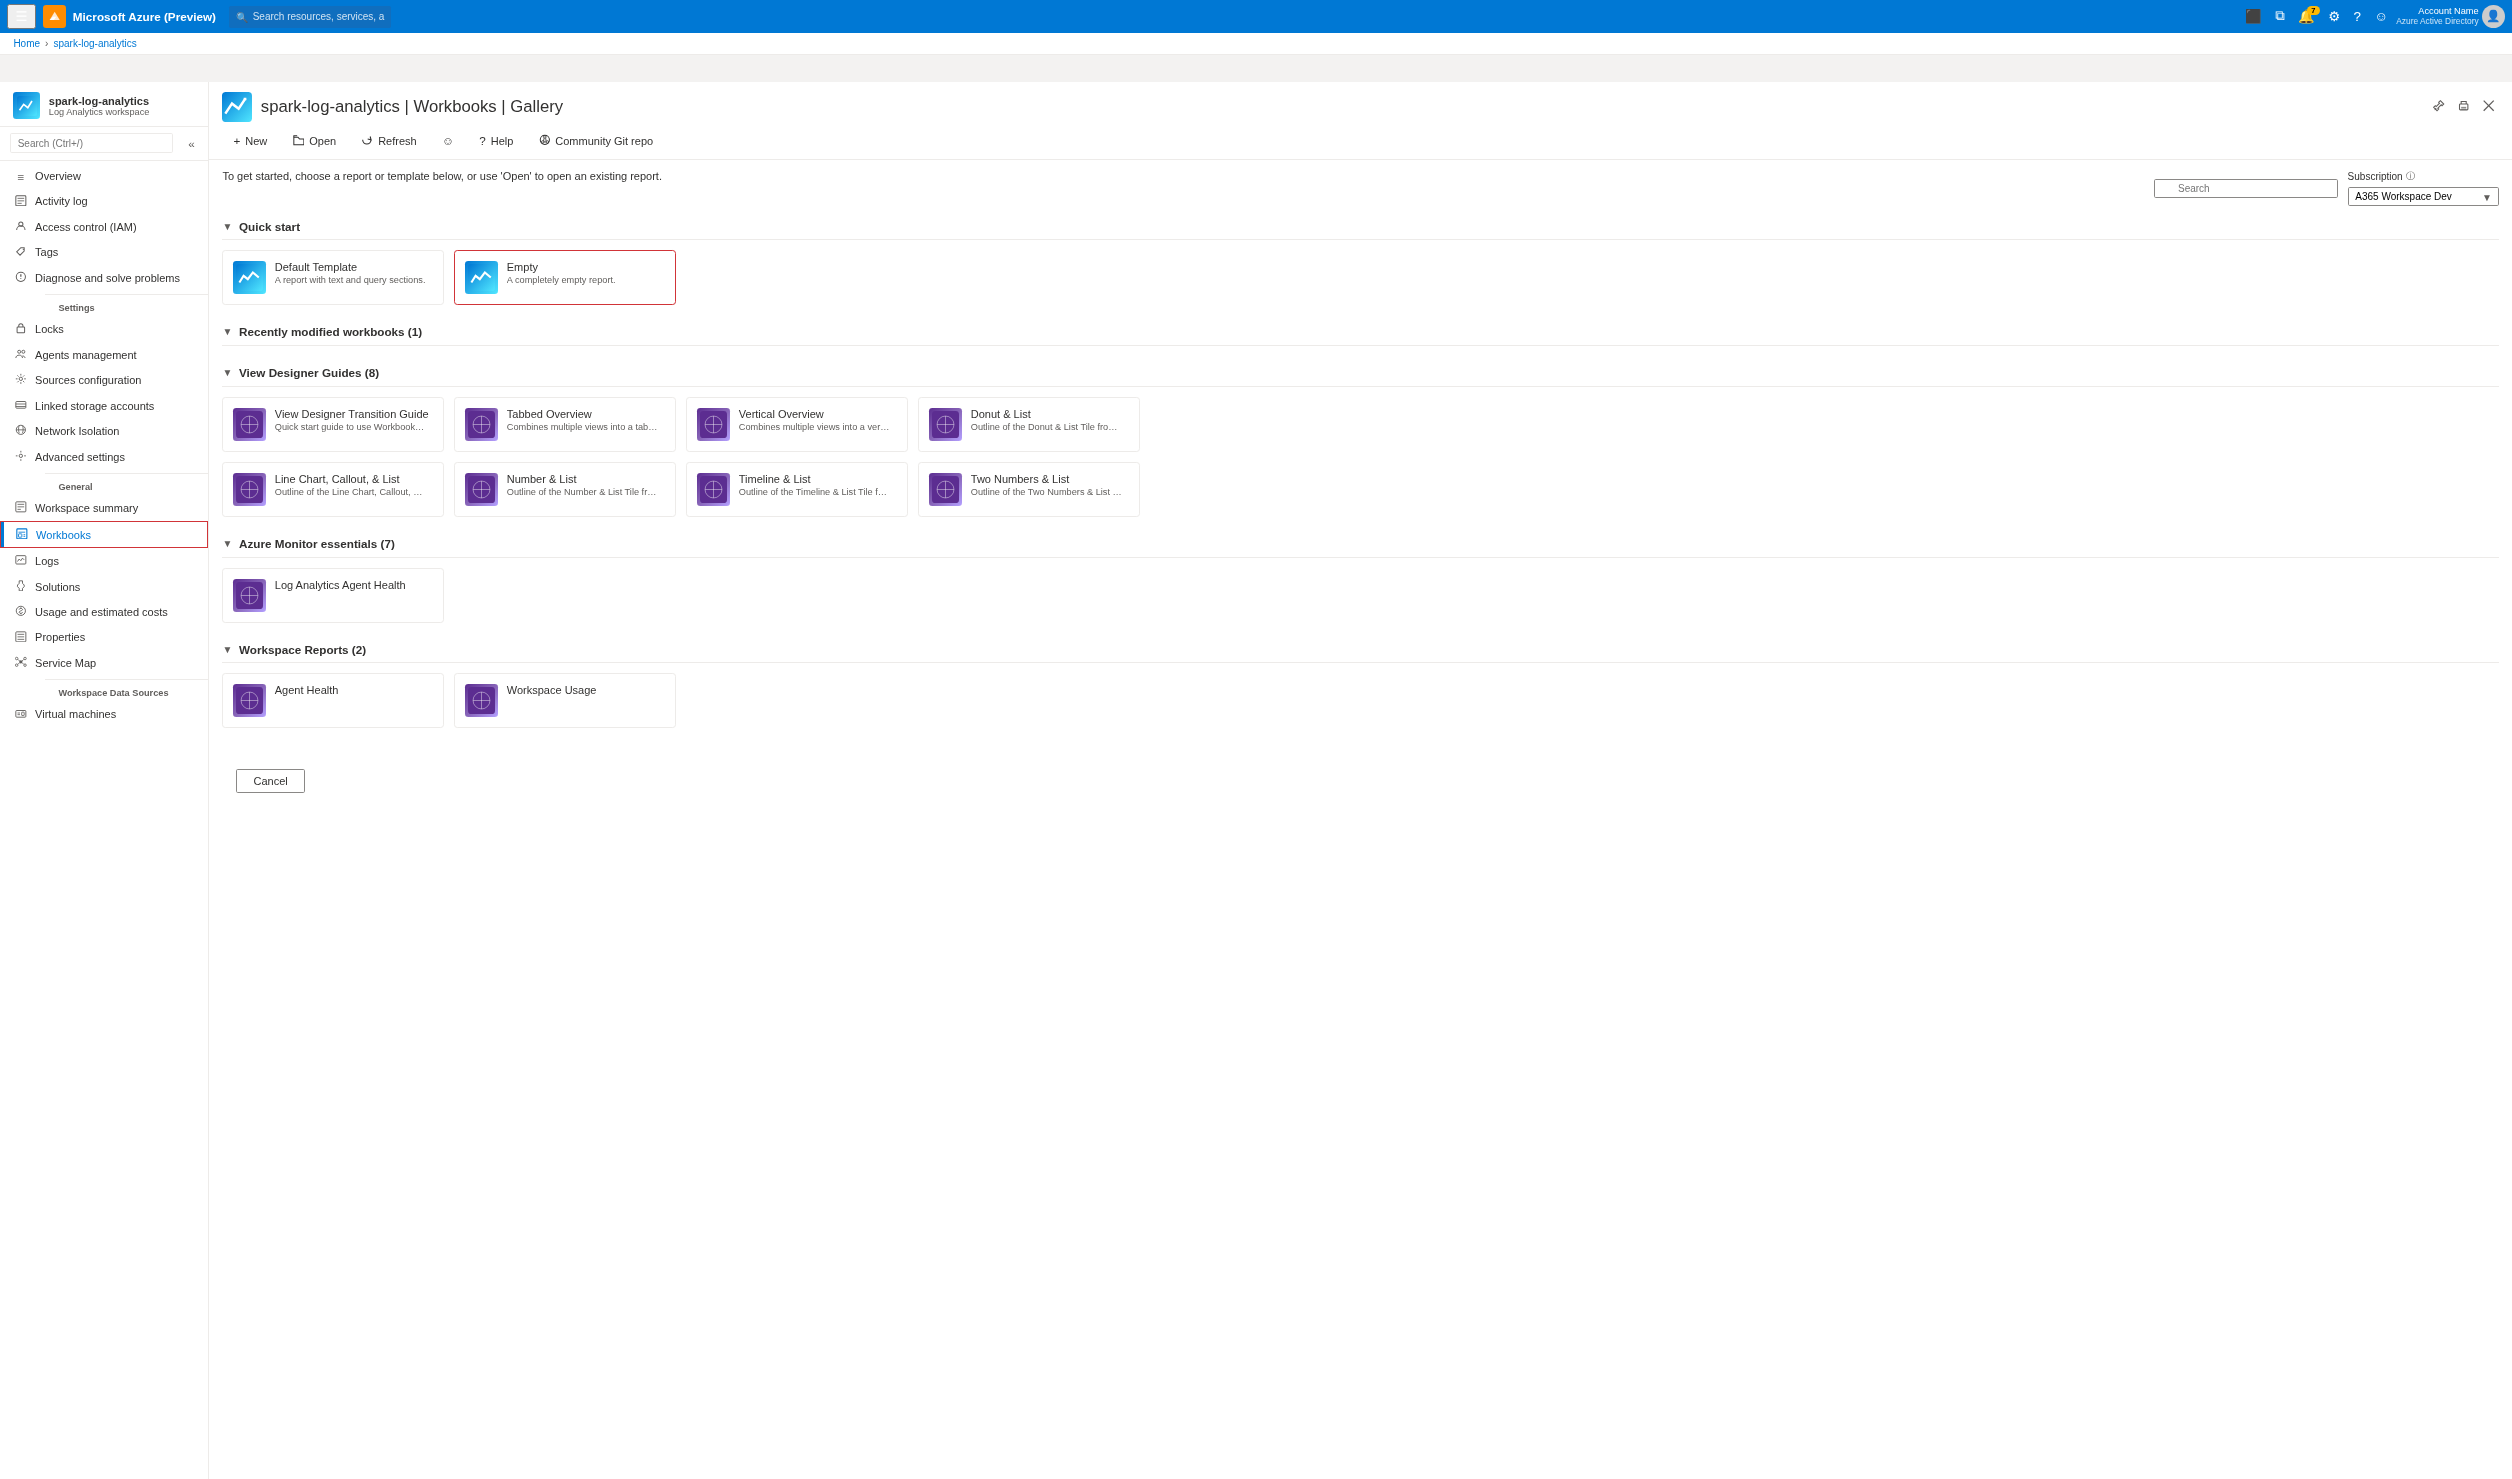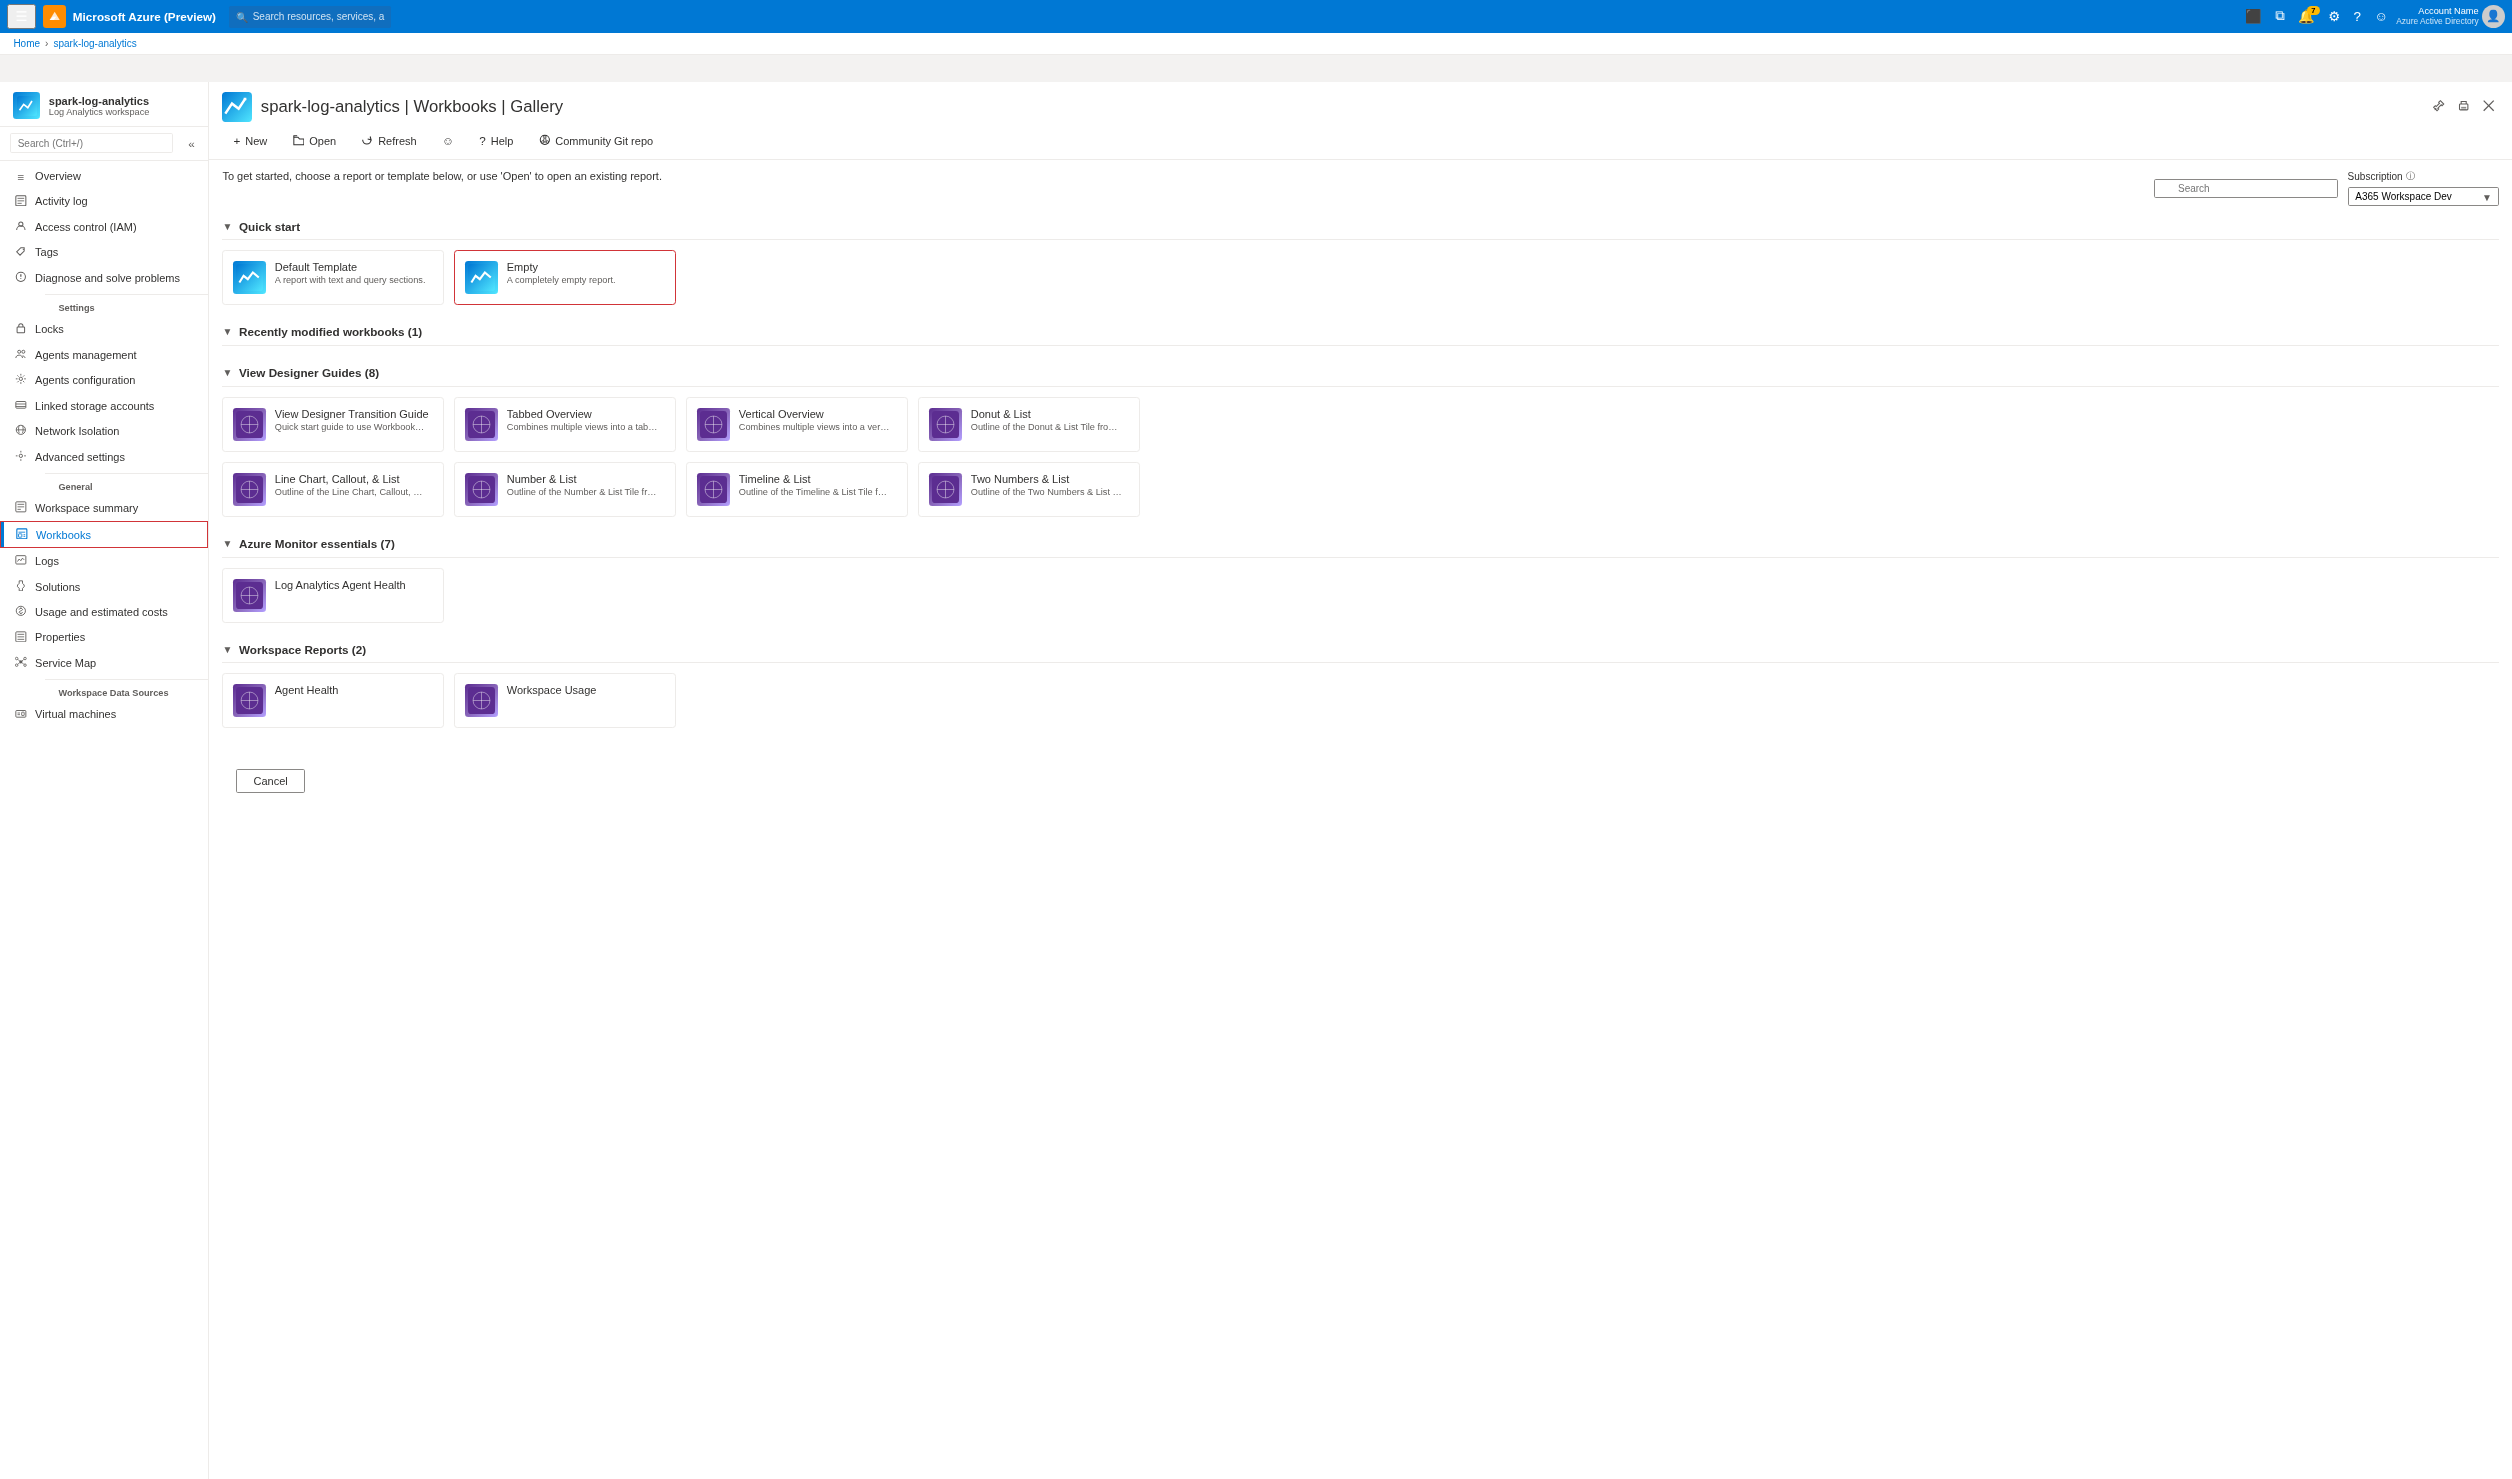--- a/index.html
+++ b/index.html
@@ -377,21 +377,21 @@
         </span>
         <span>Agents management</span>
       </div>
       <div class="sidebar-item">
         <span class="sidebar-item-icon">
           <svg width="11.7" height="11.7" viewBox="0 0 14 14" fill="none">
               <circle cx="7" cy="7" r="2" stroke="#605e5c" stroke-width="1.1" fill="none"></circle>
               <path d="M7 1v2M7 11v2M1 7h2M11 7h2M2.9 2.9l1.4 1.4M9.7 9.7l1.4 1.4M2.9 11.1l1.4-1.4M9.7 4.3l1.4-1.4" stroke="#605e5c" stroke-width="1.1"></path>
             </svg>
         </span>
-        <span>Agents configuration</span>
+        <span>Sources configuration</span>
       </div>
       <div class="sidebar-item">
         <span class="sidebar-item-icon">
           <svg width="11.7" height="11.7" viewBox="0 0 14 14" fill="none">
               <rect x="1" y="3" width="12" height="8" rx="1" stroke="#605e5c" stroke-width="1.1" fill="none"></rect>
               <line x1="1" y1="6" x2="13" y2="6" stroke="#605e5c" stroke-width="1"></line>
               <line x1="1" y1="9" x2="13" y2="9" stroke="#605e5c" stroke-width="1"></line>
             </svg>
         </span>
         <span>Linked storage accounts</span>

